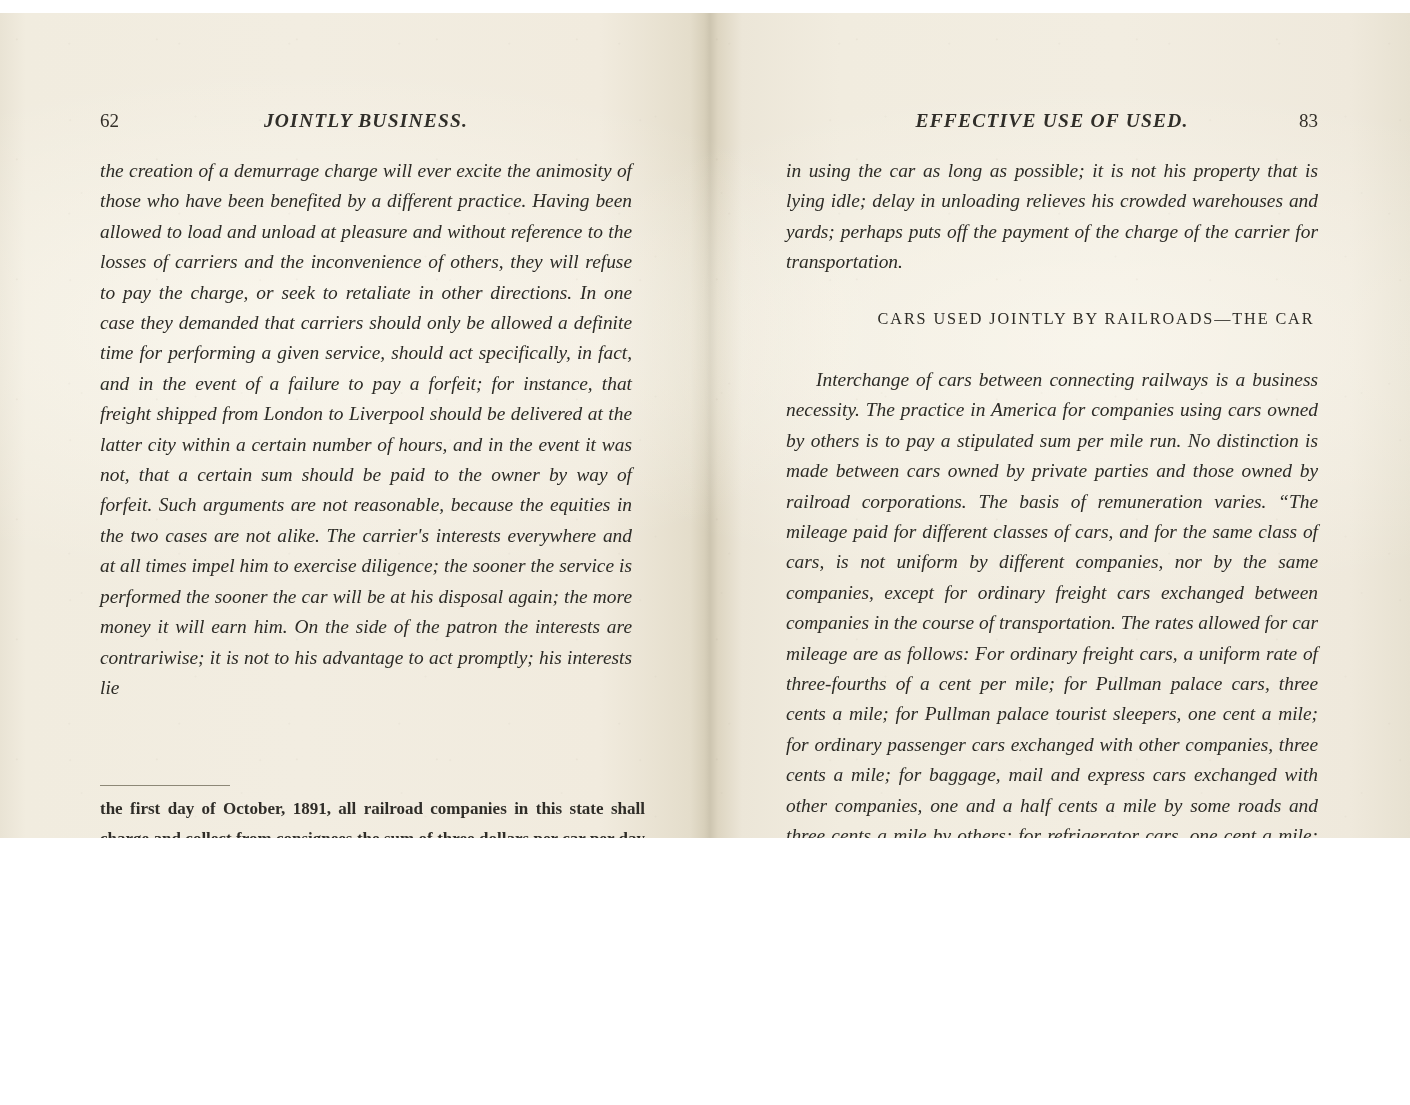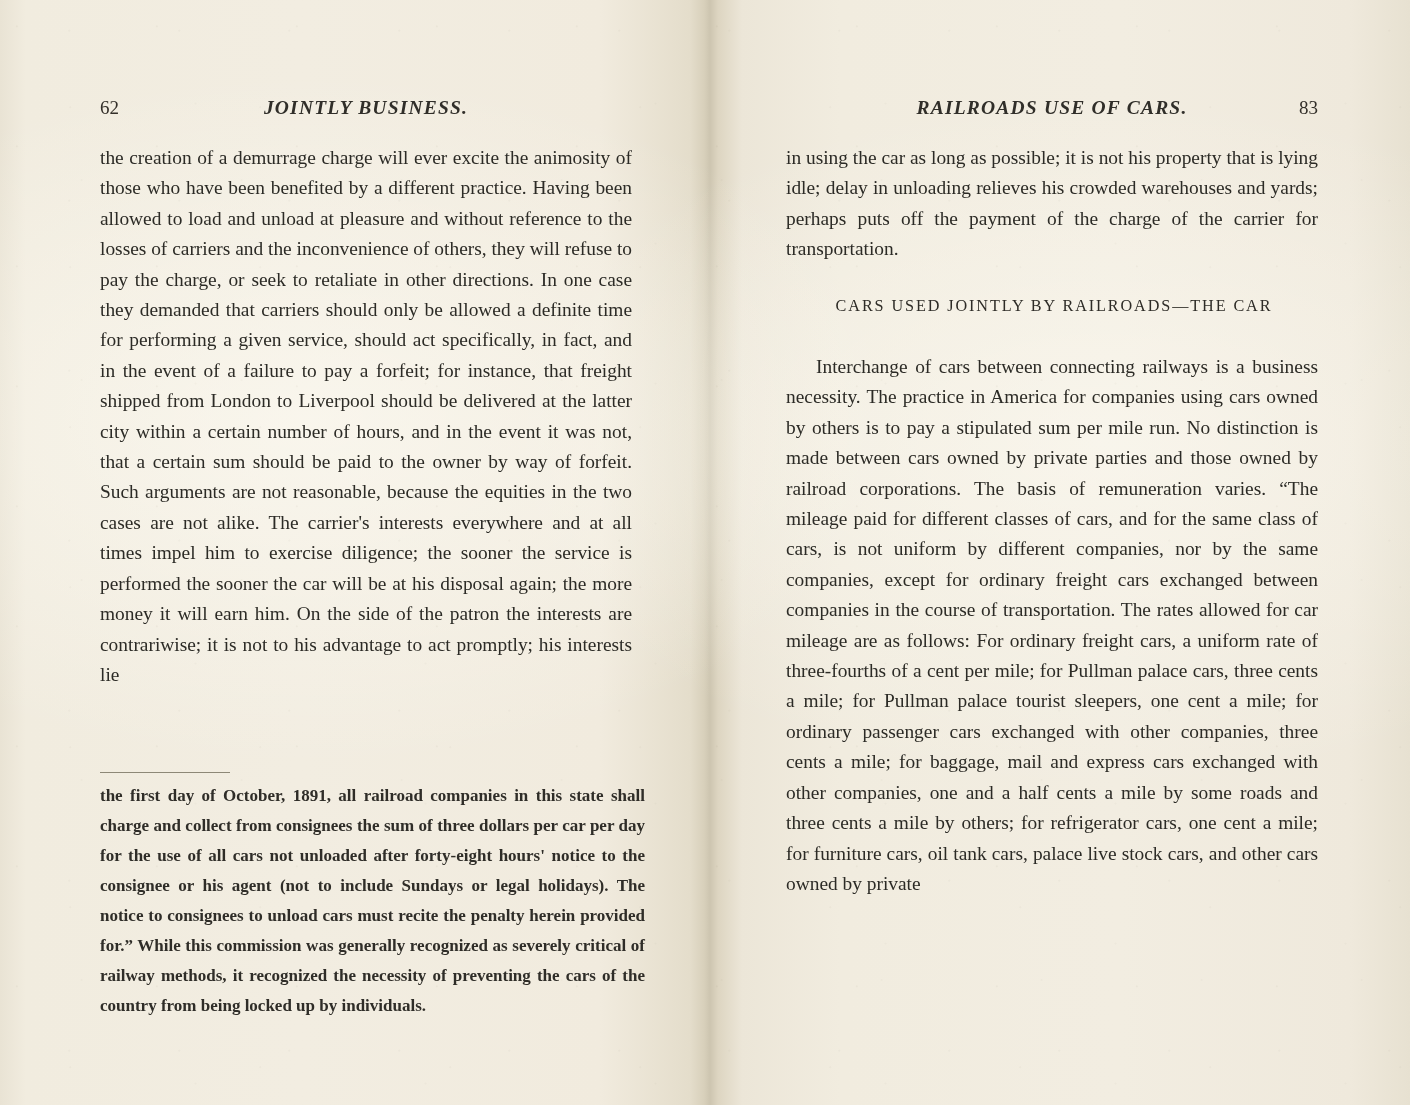--- a/index.html
+++ b/index.html
@@ -5,21 +5,21 @@
 <style>
   html, body {
     margin: 0;
     padding: 0;
     background: #ffffff;
   }
 
   #page {
     position: relative;
     width: 1410px;
-    height: 1105px;
+    height: 825px;
     overflow: hidden;
     background-color: #efeade;
     
     background-image:
       radial-gradient(ellipse 60% 45% at 22% 38%, rgba(255,253,246,0.55), rgba(255,253,246,0) 70%),
       radial-gradient(ellipse 60% 45% at 78% 40%, rgba(255,253,246,0.5), rgba(255,253,246,0) 70%),
       linear-gradient(90deg,
         #e9e3d4 0px,
         #f1ecdf 26px,
         #f2ede1 300px,
@@ -28,20 +28,21 @@
         #d8d0bb 704px,
         #cdc5b0 710px,
         #ddd5c1 718px,
         #ece6d8 742px,
         #f1ecdf 840px,
         #f2ede1 1120px,
         #efe9dc 1350px,
         #e7e1d1 1410px);
     font-family: "Liberation Serif", "DejaVu Serif", serif;
     color: #2b2a26;
+    margin-top: 13px;
   }
 
   
   #grain {
     position: absolute;
     inset: 0;
     pointer-events: none;
     opacity: 0.35;
     background-image:
       radial-gradient(circle at 12% 22%, rgba(120,110,90,0.16) 0.6px, transparent 1.4px),
@@ -84,31 +85,32 @@
   #right-folio { left: 786px; width: 532px; text-align: right; }
 
   
   .textblock {
     position: absolute;
     font-size: 19.4px;
     line-height: 30.4px;
     text-align: justify;
     text-justify: inter-word;
     color: #2c2b26;
+    font-style: italic;
   }
   .textblock p { margin: 0; }
   .textblock p.indent { text-indent: 1.55em; }
 
   #left-body  { left: 100px; top: 143px;  width: 532px; }
   #right-body { left: 786px; top: 143px;  width: 532px; }
 
   
   #section-heading {
     position: absolute;
-    left: 788px;
+    left: 830px;
     top: 292px;
     width: 532px;
     text-align: center;
     font-size: 16.2px;
     line-height: 28px;
     letter-spacing: 1.9px;
     font-variant: small-caps;
     text-transform: uppercase;
     color: #2e2c27;
   }
@@ -158,21 +160,21 @@
     <div id="footnote-rule"></div>
 
     <div id="footnote">
       <p>the first day of October, 1891, all railroad companies in this state shall charge and collect from consignees the sum of three dollars per car per day for the use of all cars not unloaded after forty-eight hours' notice to the consignee or his agent (not to include Sundays or legal holidays). The notice to consignees to unload cars must recite the penalty herein provided for.” While this commission was generally recognized as severely critical of railway methods, it recognized the necessity of preventing the cars of the country from being locked up by individuals.</p>
     </div>
   </div>
 
   <div class="page-half" id="right-page">
   </div>
 
-  <div class="running-head" id="right-head">RAILROADS USE OF CARS.</div>
+  <div class="running-head" id="right-head">EFFECTIVE USE OF USED.</div>
 
   <div class="folio" id="right-folio">83</div>
 
   <div class="textblock" id="right-body">
     <p>in using the car as long as possible; it is not his property that is lying idle; delay in unloading relieves his crowded warehouses and yards; perhaps puts off the payment of the charge of the carrier for transportation.</p>
   </div>
 
   <div id="section-heading">
     <div>CARS USED JOINTLY BY RAILROADS—THE CAR</div>
   </div>

